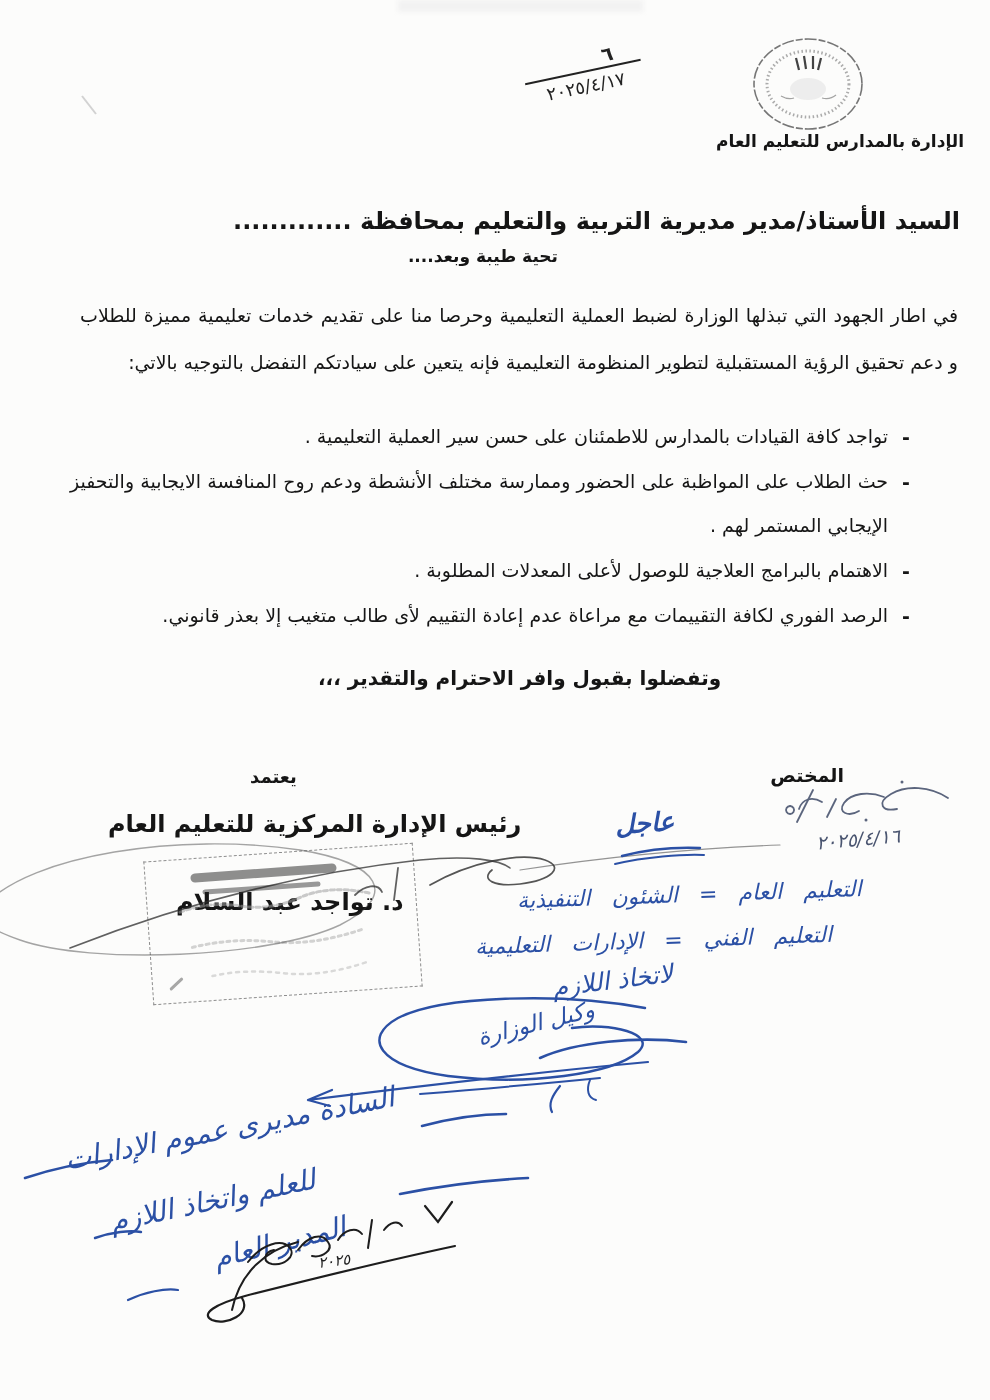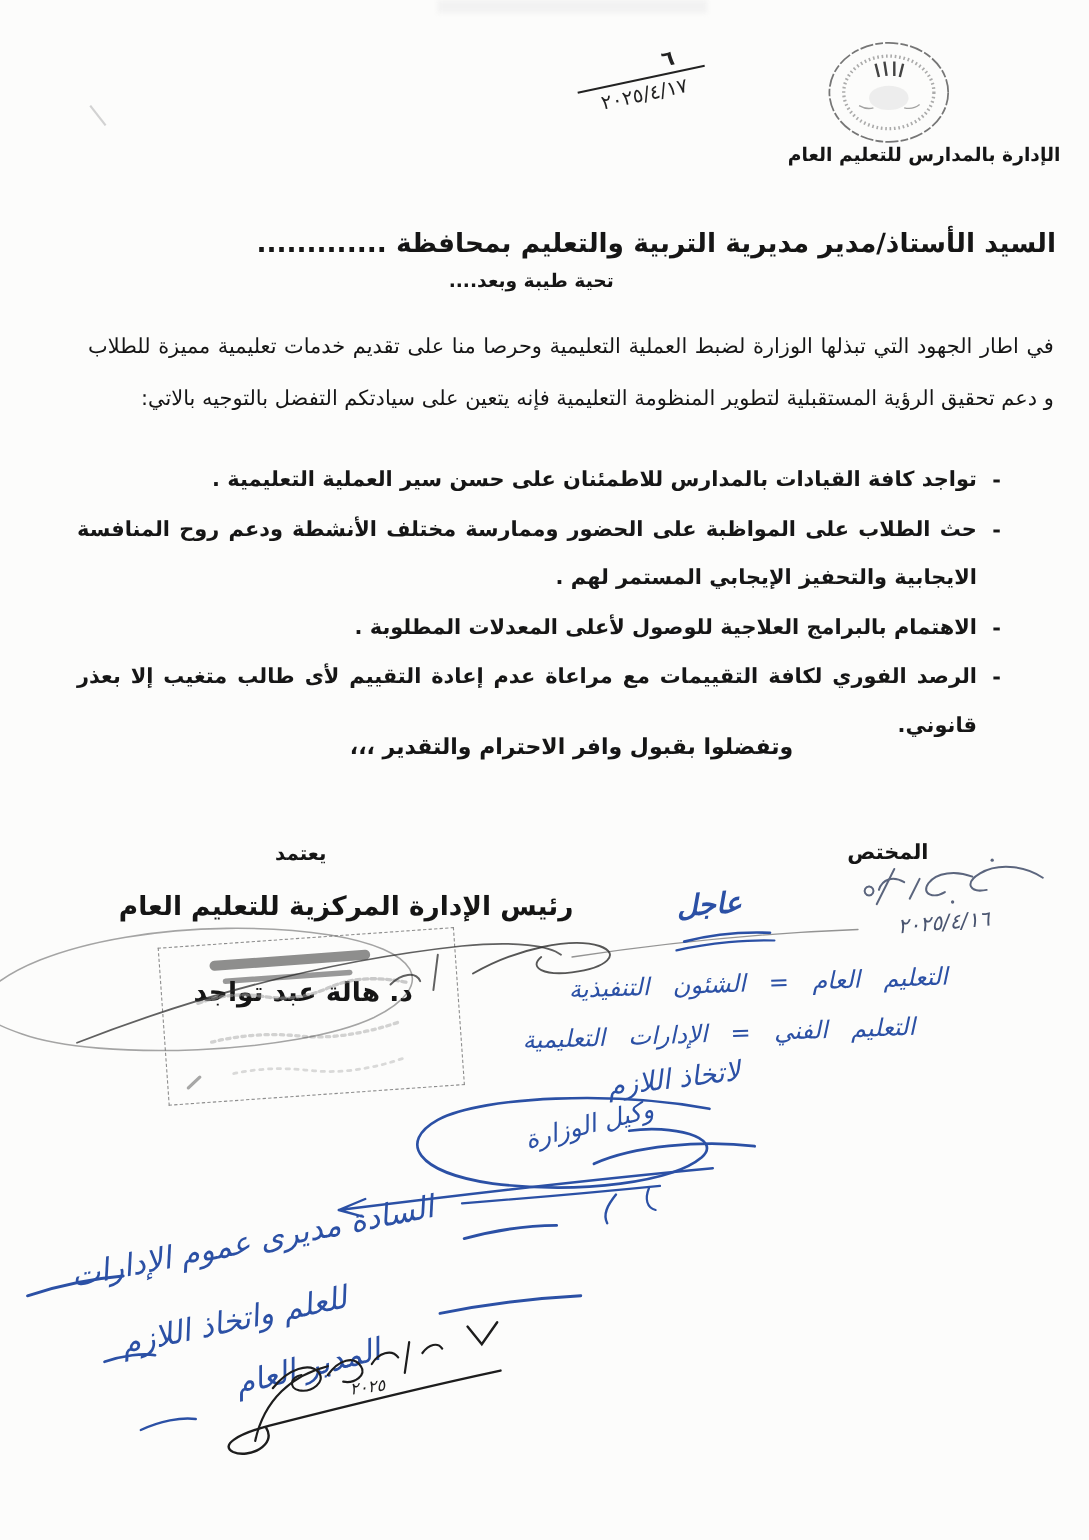--- a/index.html
+++ b/index.html
@@ -20,21 +20,21 @@
   .registry .num{font-size:19px;font-weight:bold;margin-left:55px;}
   .registry .bar{width:118px;border-top:2.5px solid #222;margin:1px auto 3px;}
   .registry .date{font-size:18px;letter-spacing:3px;}
   
   .recipient{top:182px;right:30px;font-size:24px;letter-spacing:.2px;margin-top:25px;}
   .greeting{top:246px;right:432px;font-size:17px;}
   .body-par{top:292px;right:32px;width:878px;font-size:19px;line-height:2.45;text-align:justify;text-align-last:right;}
   .bullets{top:414px;right:80px;width:840px;font-size:19px;}
   .bullet{display:flex;gap:14px;line-height:2.35;align-items:flex-start;}
   .bullet .dash{flex:0 0 auto;font-weight:bold;transform:translateY(1px);}
-  .bullet .txt{text-align:justify;font-weight:bold;}
+  .bullet .txt{text-align:justify;}
   .closing{top:666px;left:318px;width:430px;text-align:left;font-size:20px;letter-spacing:.3px;}
   
   .approve-label{top:766px;left:250px;font-size:18px;letter-spacing:1px;}
   .approver-title{top:810px;left:108px;font-size:24px;}
   .approver-name{top:888px;left:176px;font-size:24px;}
   .specialist-label{top:764px;right:146px;font-size:19px;}
   .specialist-date{top:828px;left:758px;width:200px;font-size:19px;letter-spacing:4px;direction:ltr;text-align:center;transform:rotate(-5deg);}
   
   .stamp{top:852px;left:148px;width:268px;height:142px;border:1.5px dashed #7a7a7a;
          transform:rotate(-4deg);opacity:.85;background:transparent;}
@@ -98,21 +98,21 @@
   <div class="bullet">
     <span class="dash">-</span>
     <span class="txt">الرصد الفوري لكافة التقييمات مع مراعاة عدم إعادة التقييم لأى طالب متغيب إلا بعذر قانوني.</span>
   </div>
 </div>
 
 <div class="abs closing b print">وتفضلوا بقبول وافر الاحترام والتقدير ،،،</div>
 
 <div class="abs approve-label b print">يعتمد</div>
 <div class="abs approver-title b print">رئيس الإدارة المركزية للتعليم العام</div>
-<div class="abs approver-name b print">د. هالة عبد تواجد</div>
+<div class="abs approver-name b print">د. تواجد عبد السلام</div>
 
 <div class="abs stamp">
   <svg width="266" height="140" viewBox="0 0 266 140">
     <g fill="none" stroke-linecap="round">
       <path d="M30,52 q30,-9 60,-2 t60,-4 t70,0" stroke="#9f9f9f" stroke-width="3" stroke-dasharray="4 3" opacity=".65"></path>
       <path d="M40,88 q40,-7 80,0 t90,-6" stroke="#a8a8a8" stroke-width="3" stroke-dasharray="3 4" opacity=".6"></path>
       <path d="M58,118 q32,-5 70,2 t84,-5" stroke="#b0b0b0" stroke-width="2.5" stroke-dasharray="3 5" opacity=".55"></path>
       <path d="M16,128 l11,-9" stroke="#555" stroke-width="3" opacity=".6"></path>
     </g>
   </svg>

